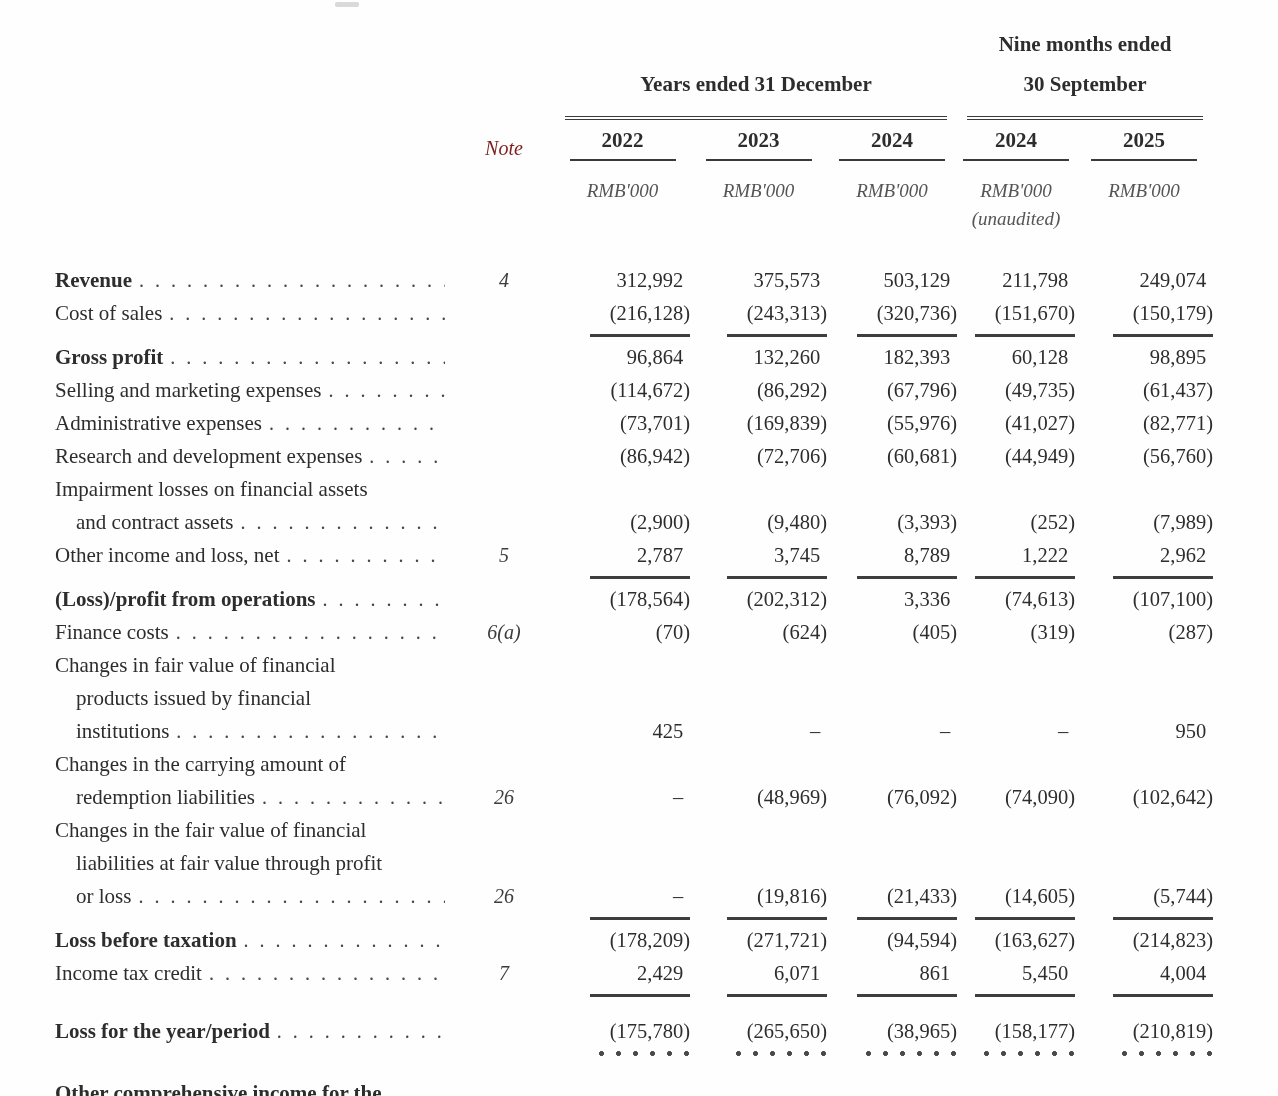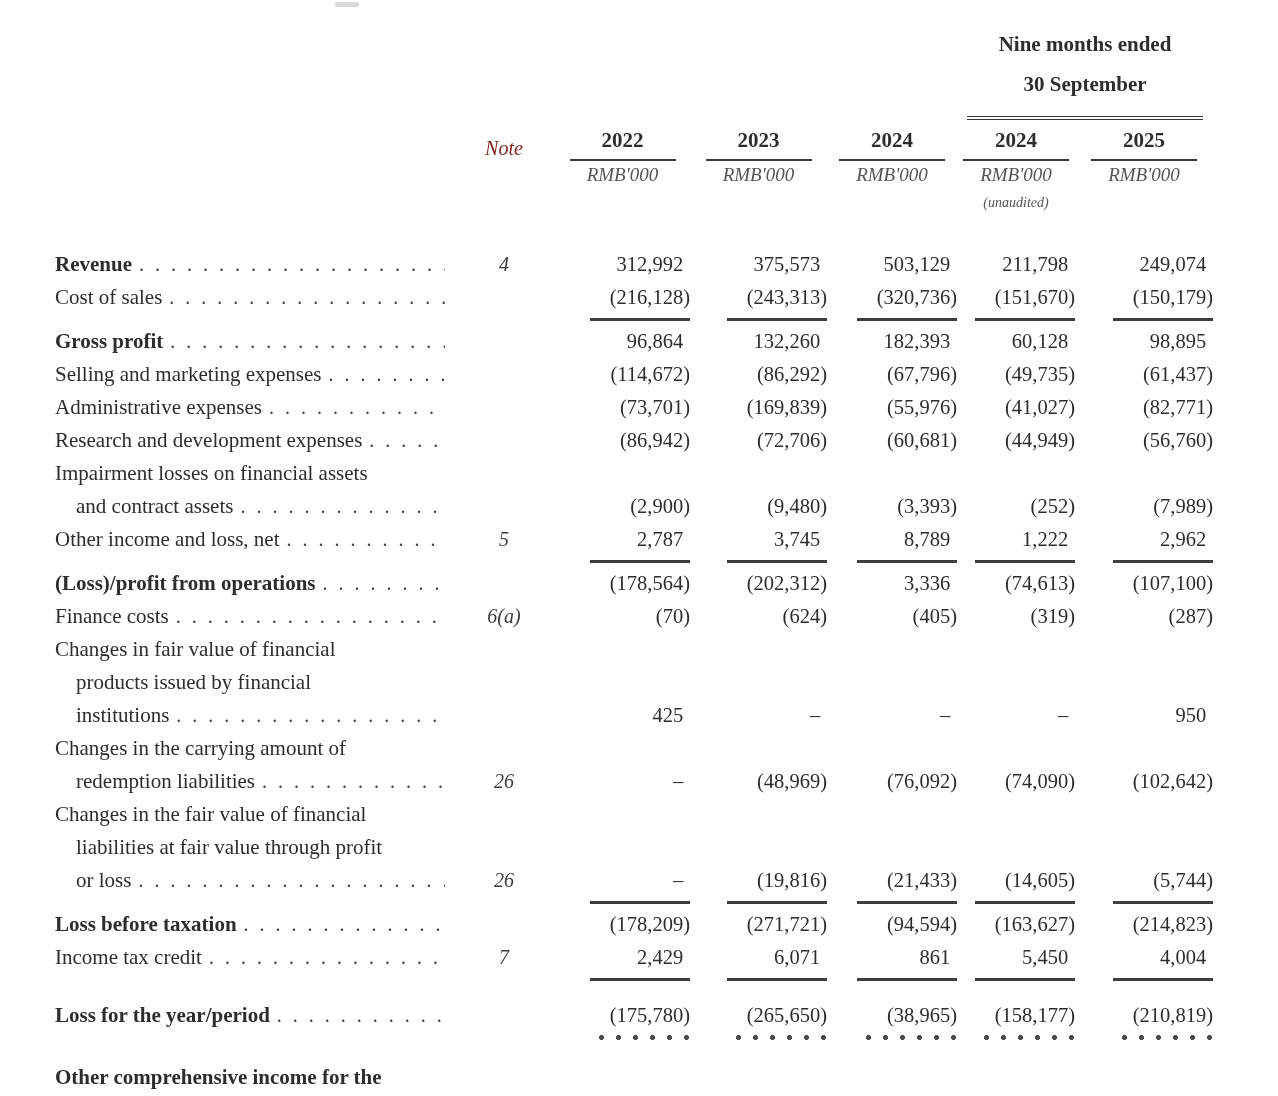--- a/index.html
+++ b/index.html
@@ -22,23 +22,23 @@
   .span2 { grid-column:6/8; }
   .gcell { display:flex; flex-direction:column; justify-content:flex-end; text-align:center;gap:12px; }
   .gtitle { font-weight:bold; font-size:21px; line-height:28px; }
   .grule { height:0; border-top:4px double #3a3a3a; margin:6px 10px 0 10px; }
   .h2 { padding-top:7px; }
   .notehead { text-align:center; font-style:italic; font-size:20px; line-height:26px;
     padding-left:8px; align-self:end; color:#7f1d1d; }
   .yearcell { text-align:center; }
   .year { display:inline-block; min-width:106px; font-weight:bold; font-size:21px;
     line-height:26px; padding-bottom:6px; border-bottom:2px solid #3a3a3a; }
-  .h3 { margin-top:0; }
+  .h3 { margin-top:16px; }
   .unitcell { text-align:center; font-style:italic; font-size:19px; line-height:28px; color:#555; }
-  .unaud { grid-column:6; text-align:center; font-style:italic; font-size:14px; line-height:28px; color:#555; }
+  .unaud { grid-column:6; text-align:center; font-style:italic; font-size:19px; line-height:28px; color:#555; }
 
   
   .tbody { margin-top:31px; }
   .lline { display:flex; line-height:33px; font-size:21px;text-align:right; }
   .indent { padding-left:21px; }
   .ltext { white-space:nowrap; }
   .bold .ltext { font-weight:bold; }
   .leader { flex:1 1 auto; overflow:hidden; white-space:nowrap; letter-spacing:11px;
     padding-left:7px; color:#464646; font-weight:400; font-size:20px; }
   .note { text-align:center; font-style:italic; font-size:20px; line-height:33px;
@@ -58,20 +58,24 @@
 <body>
 
 <div class="page">
   <div class="smudge"></div>
 
   <div class="fin-table">
 
     <div class="hrow h1">
       <div class="cell"></div>
       <div class="cell"></div>
+      <div class="gcell span3">
+        <div class="gtitle">Years ended 31 December</div>
+        <div class="grule"></div>
+      </div>
       <div class="gcell span2">
         <div class="gtitle">Nine months ended</div>
         <div class="gtitle">30 September</div>
         <div class="grule"></div>
       </div>
     </div>
 
     <div class="hrow h2">
       <div class="cell"></div>
       <div class="notehead">Note</div>

